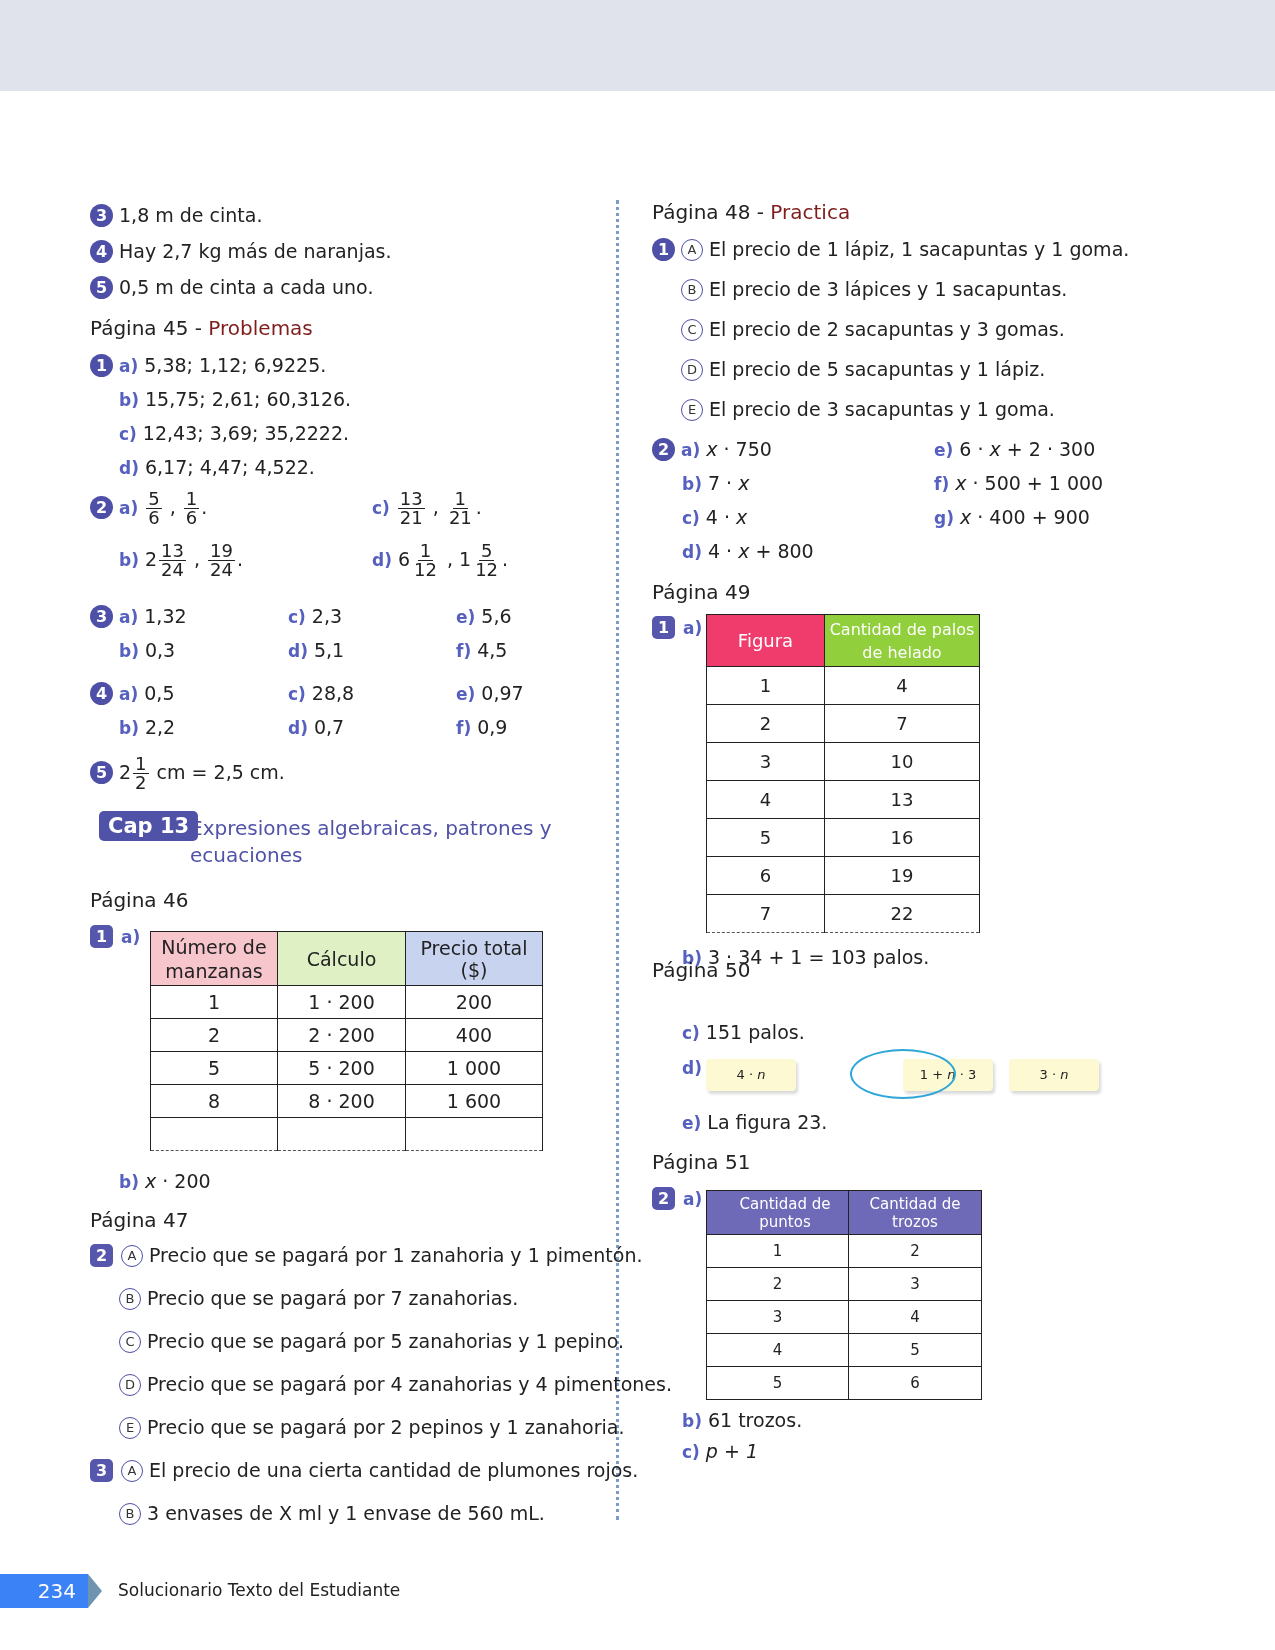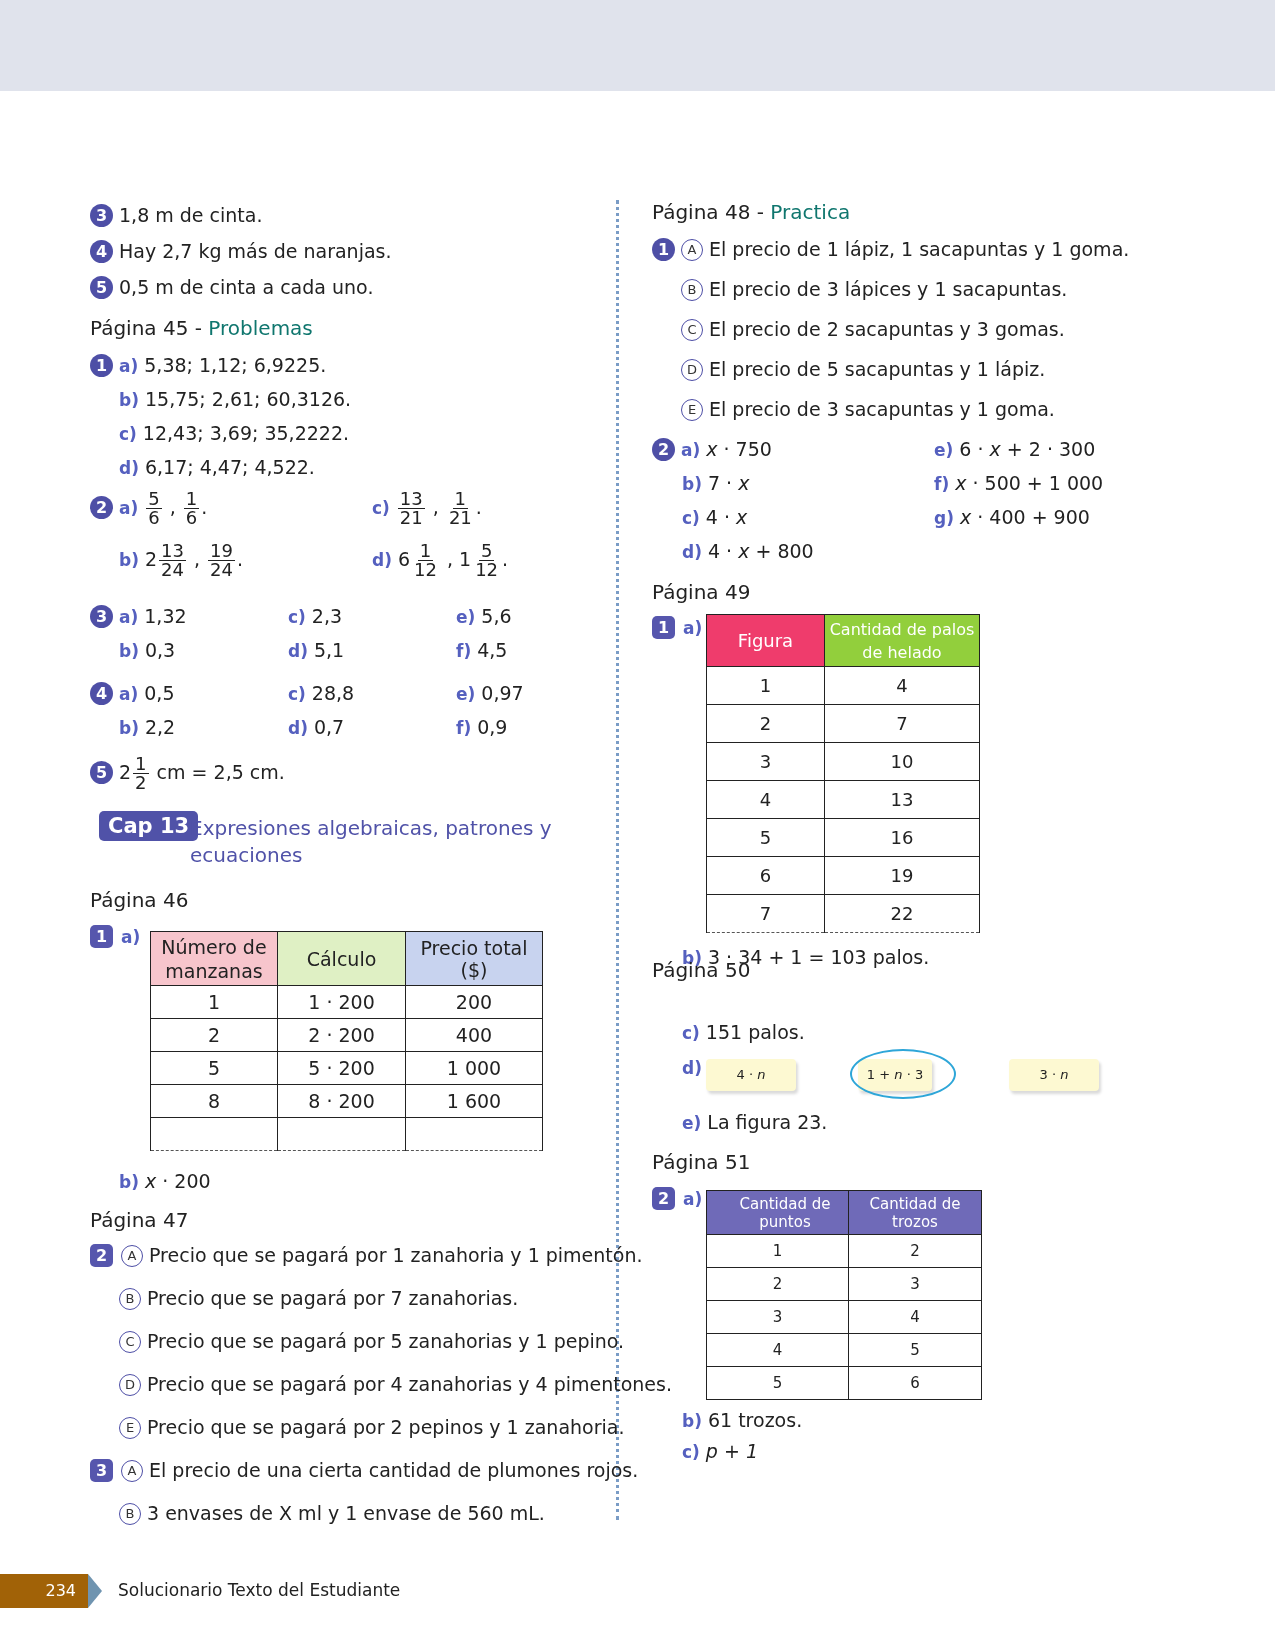--- a/index.html
+++ b/index.html
@@ -1,36 +1,36 @@
 <!DOCTYPE html>
 <html><head>
 <meta charset="utf-8">
 <style>
   * { box-sizing: border-box; margin: 0; padding: 0; }
   html, body { width: 1275px; height: 1650px; background: #ffffff; overflow: hidden; }
   body { position: relative; font-family: "DejaVu Sans", sans-serif; color: #222; font-size: 19px; }
   .banner { position: absolute; left: 0; top: 0; width: 1275px; height: 91px; background: #e0e3ec; }
   .abs { position: absolute; white-space: nowrap; }
-  .blue { color: #0f766e; }
+  .blue { color: #7f1d1d; }
   .lbl { color: #5560bf; font-weight: bold; font-size: 17px; margin-right: 6px; }
   .badge-c { display: inline-block; width: 23px; height: 23px; border-radius: 50%; background: #4e4fa6; color: #fff; font-weight: bold; font-size: 16px; text-align: center; line-height: 23px; margin-right: 6px; vertical-align: 1px; }
   .badge-s { display: inline-block; width: 23px; height: 23px; border-radius: 5px; background: #5656ad; color: #fff; font-weight: bold; font-size: 16px; text-align: center; line-height: 23px; margin-right: 8px; vertical-align: 1px; }
   .opt { display: inline-block; width: 22px; height: 22px; border-radius: 50%; border: 1.5px solid #4e4fa6; color: #333; font-size: 13px; text-align: center; line-height: 19px; margin-right: 6px; vertical-align: 2px; }
   .heading { font-size: 20px; color: #222; }
   .frac { display: inline-flex; flex-direction: column; align-items: center; vertical-align: middle; font-size: 18px; line-height: 18px; margin: 0 2px; }
   .frac .num { border-bottom: 1.5px solid #222; padding: 0 2px; }
   .frac .den { padding: 0 2px; }
   .divider { position: absolute; left: 616px; top: 200px; height: 1320px; border-left: 3px dotted #7a9cc6; }
   table { border-collapse: collapse; position: absolute; }
   td, th { border: 1.5px solid #222; text-align: center; font-weight: normal; }
   .cap-box { display: inline-block; background: #5052a8; color: #fff; font-weight: bold; font-size: 21px; padding: 3px 9px; border-radius: 5px; }
   .cap-title { color: #5052a8; font-weight: normal; font-size: 20px; line-height: 27px; }
   .ybox { position: absolute; background: #fdf9d2; border-radius: 4px; box-shadow: 2px 3px 3px rgba(0,0,0,0.15); font-size: 13px; text-align: center; line-height: 32px; height: 32px; }
   .ellipse { position: absolute; border: 2px solid #2ea6d8; border-radius: 50%; }
-  .footer-tab { position: absolute; left: 0; top: 1574px; width: 88px; height: 34px; background: #a16207; color: #fff; font-size: 16px; text-align: right; padding-right: 12px; line-height: 34px; }
+  .footer-tab { position: absolute; left: 0; top: 1574px; width: 88px; height: 34px; background: #3b82f6; color: #fff; font-size: 20px; text-align: right; padding-right: 12px; line-height: 34px; }
   .footer-tab:after { content: ""; position: absolute; right: -14px; top: 0; border-top: 17px solid transparent; border-bottom: 17px solid transparent; border-left: 14px solid #6f94b0; }
   i.var { font-style: italic; }
 </style>
 </head>
 <body>
 
 <div class="banner"></div>
 <div class="divider"></div>
 
 <div class="abs" style="left:90px; top:204px;"><span class="badge-c">3</span><span>1,8 m de cinta.</span></div>
@@ -209,21 +209,21 @@
         <td style="border-bottom: 1px dashed rgb(85, 85, 85);">22</td>
       </tr>
     </tbody>
 </table>
 <div class="abs" style="left:682px; top:946px;"><span class="lbl">b)</span><span>3 · 34 + 1 = 103 palos.</span></div>
 
 <div class="abs heading" style="left:652px; top:942px;margin-top:16px;">Página 50</div>
 <div class="abs" style="left:682px; top:1021px;"><span class="lbl">c)</span><span>151 palos.</span></div>
 <div class="abs" style="left:682px; top:1056px;"><span class="lbl">d)</span></div>
 <div class="ybox" style="left:706px; top:1059px; width:90px;">4 · <i>n</i></div>
-<div class="ybox" style="left:858px; top:1059px; width:74px;">1 + <i>n</i> · 3</div>
+<div class="ybox" style="left:903px; top:1059px; width:90px;">1 + <i>n</i> · 3</div>
 <div class="ellipse" style="left:850px; top:1049px; width:106px; height:50px;"></div>
 <div class="ybox" style="left:1009px; top:1059px; width:90px;">3 · <i>n</i></div>
 <div class="abs" style="left:682px; top:1111px;"><span class="lbl">e)</span><span>La figura 23.</span></div>
 
 <div class="abs heading" style="left:652px; top:1150px;">Página 51</div>
 <div class="abs" style="left:652px; top:1187px;"><span class="badge-s">2</span><span class="lbl">a)</span></div>
 <table id="t51" style="left:706px; top:1190px; width:276px; font-size:15px;">
   <thead>
       <tr style="height:44px; color:#fff;">
     <th style="width: 142px; background: rgb(111, 106, 184); padding-left: 15px;">Cantidad de puntos</th>

